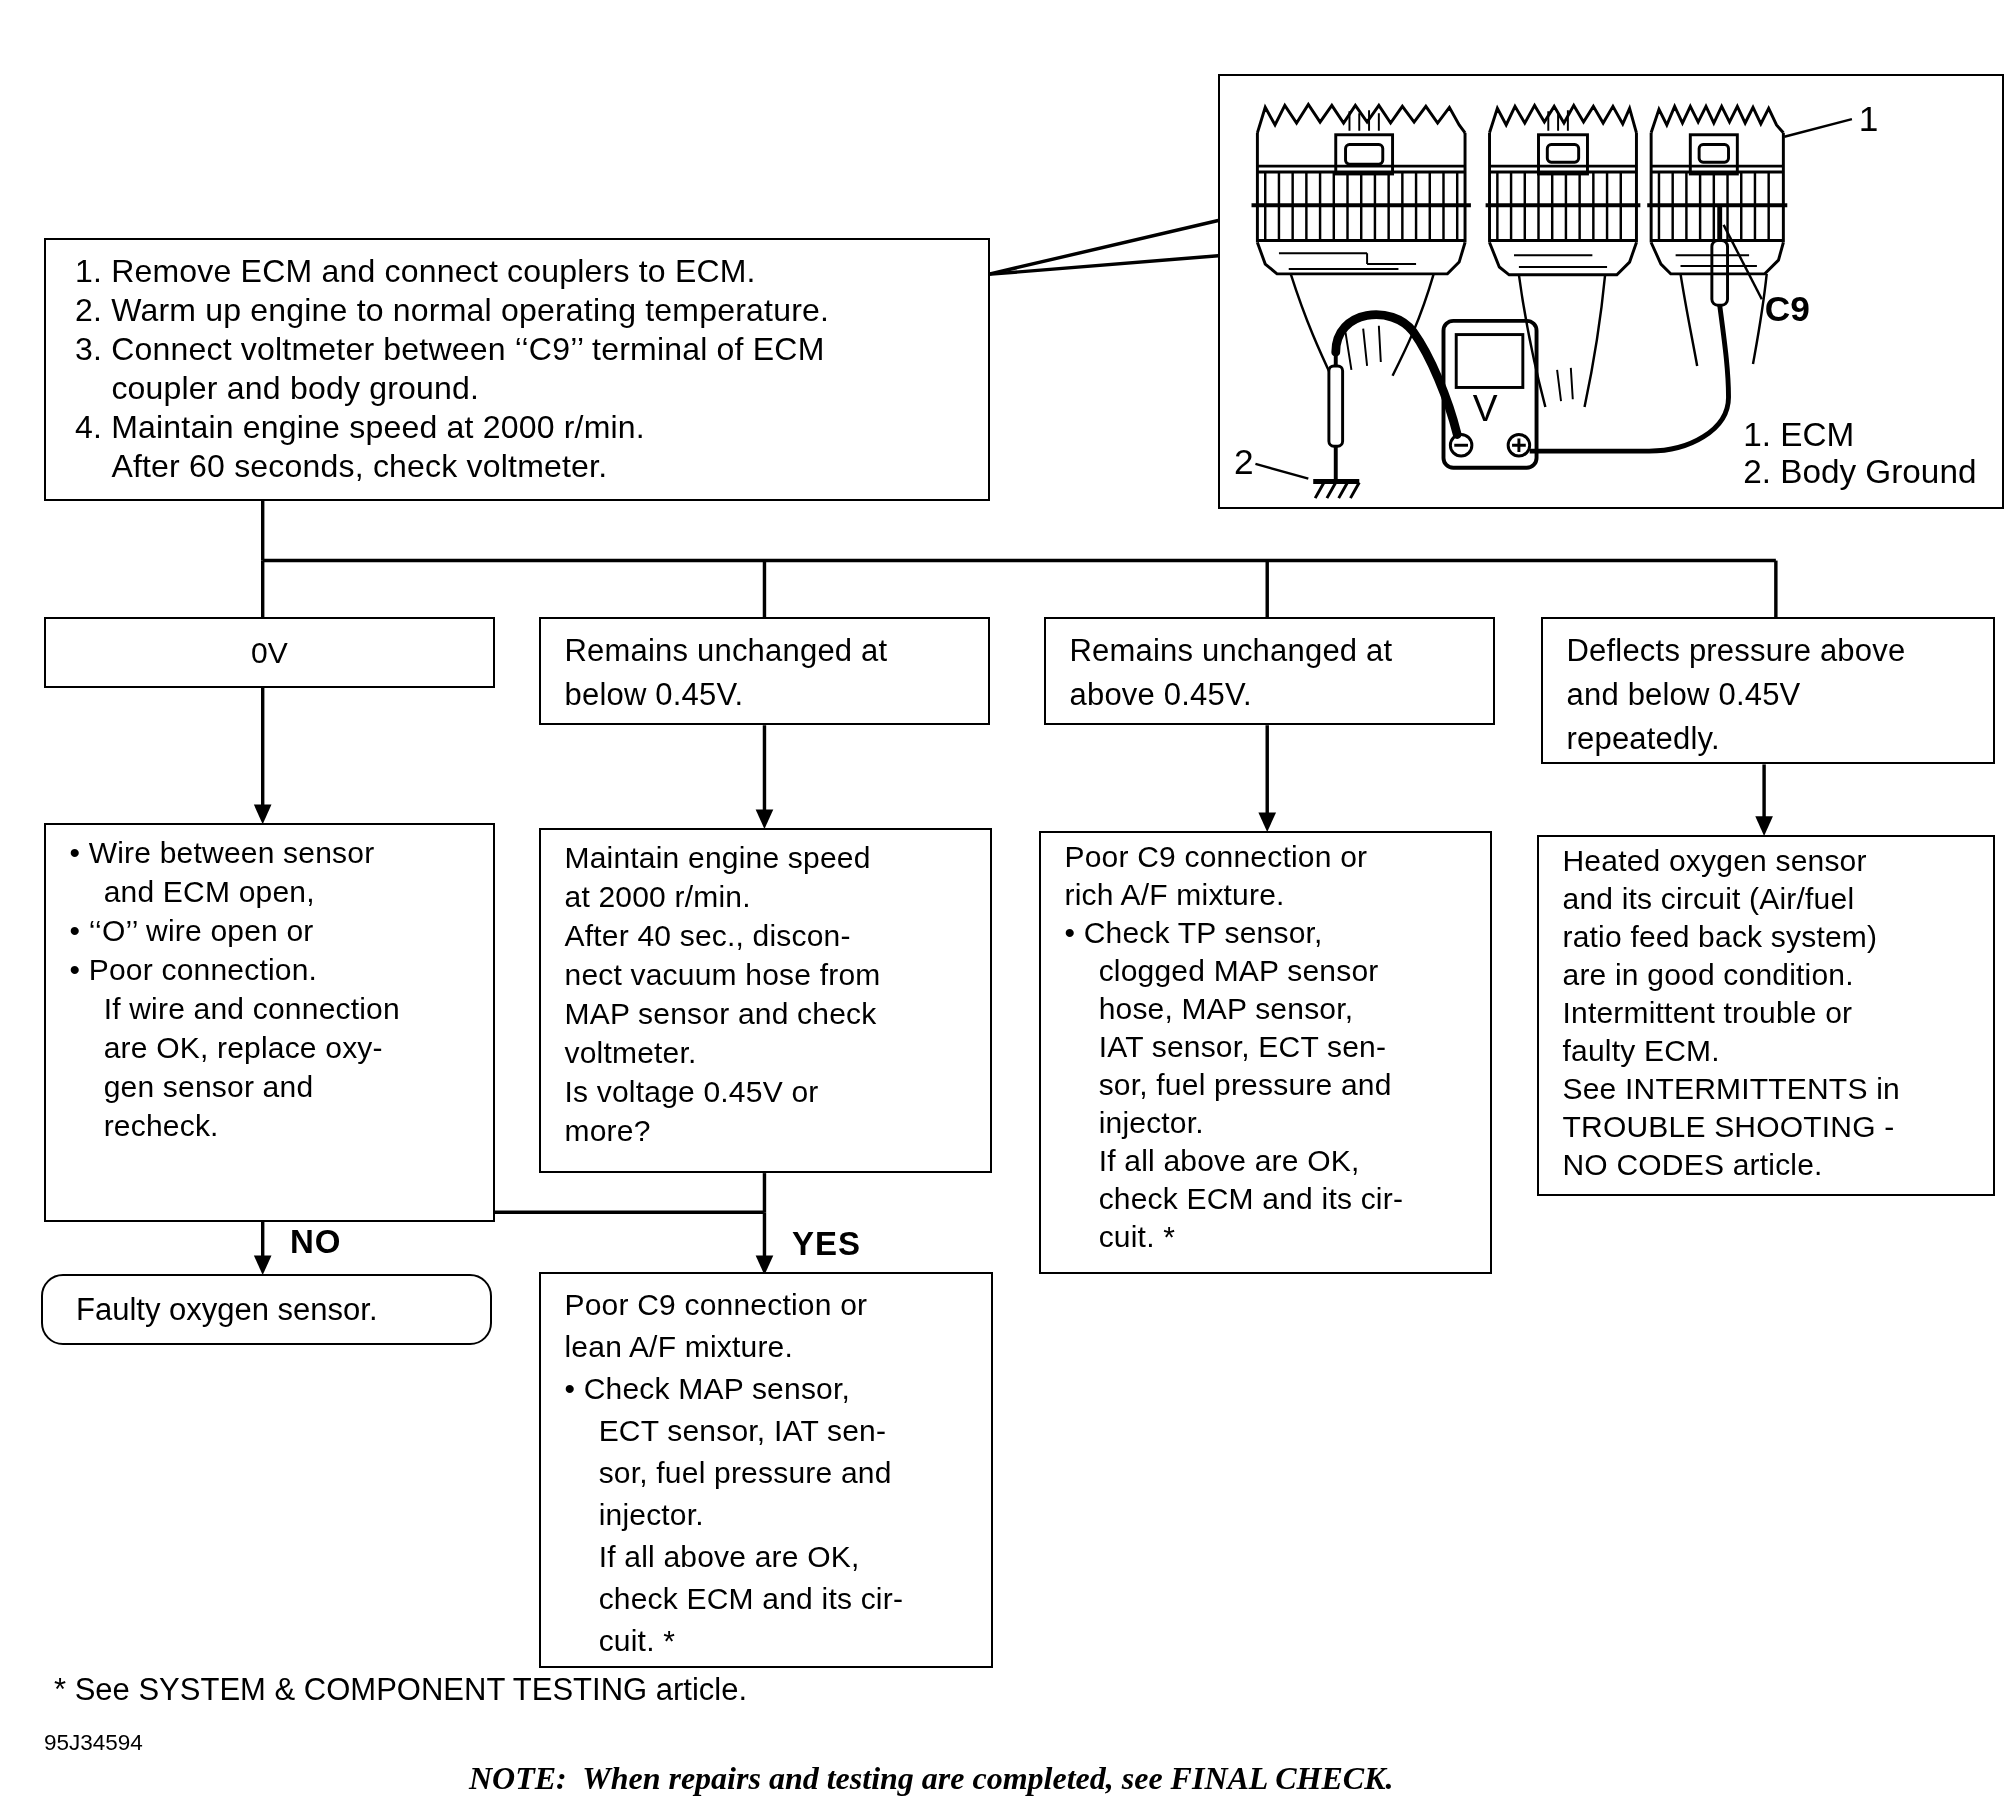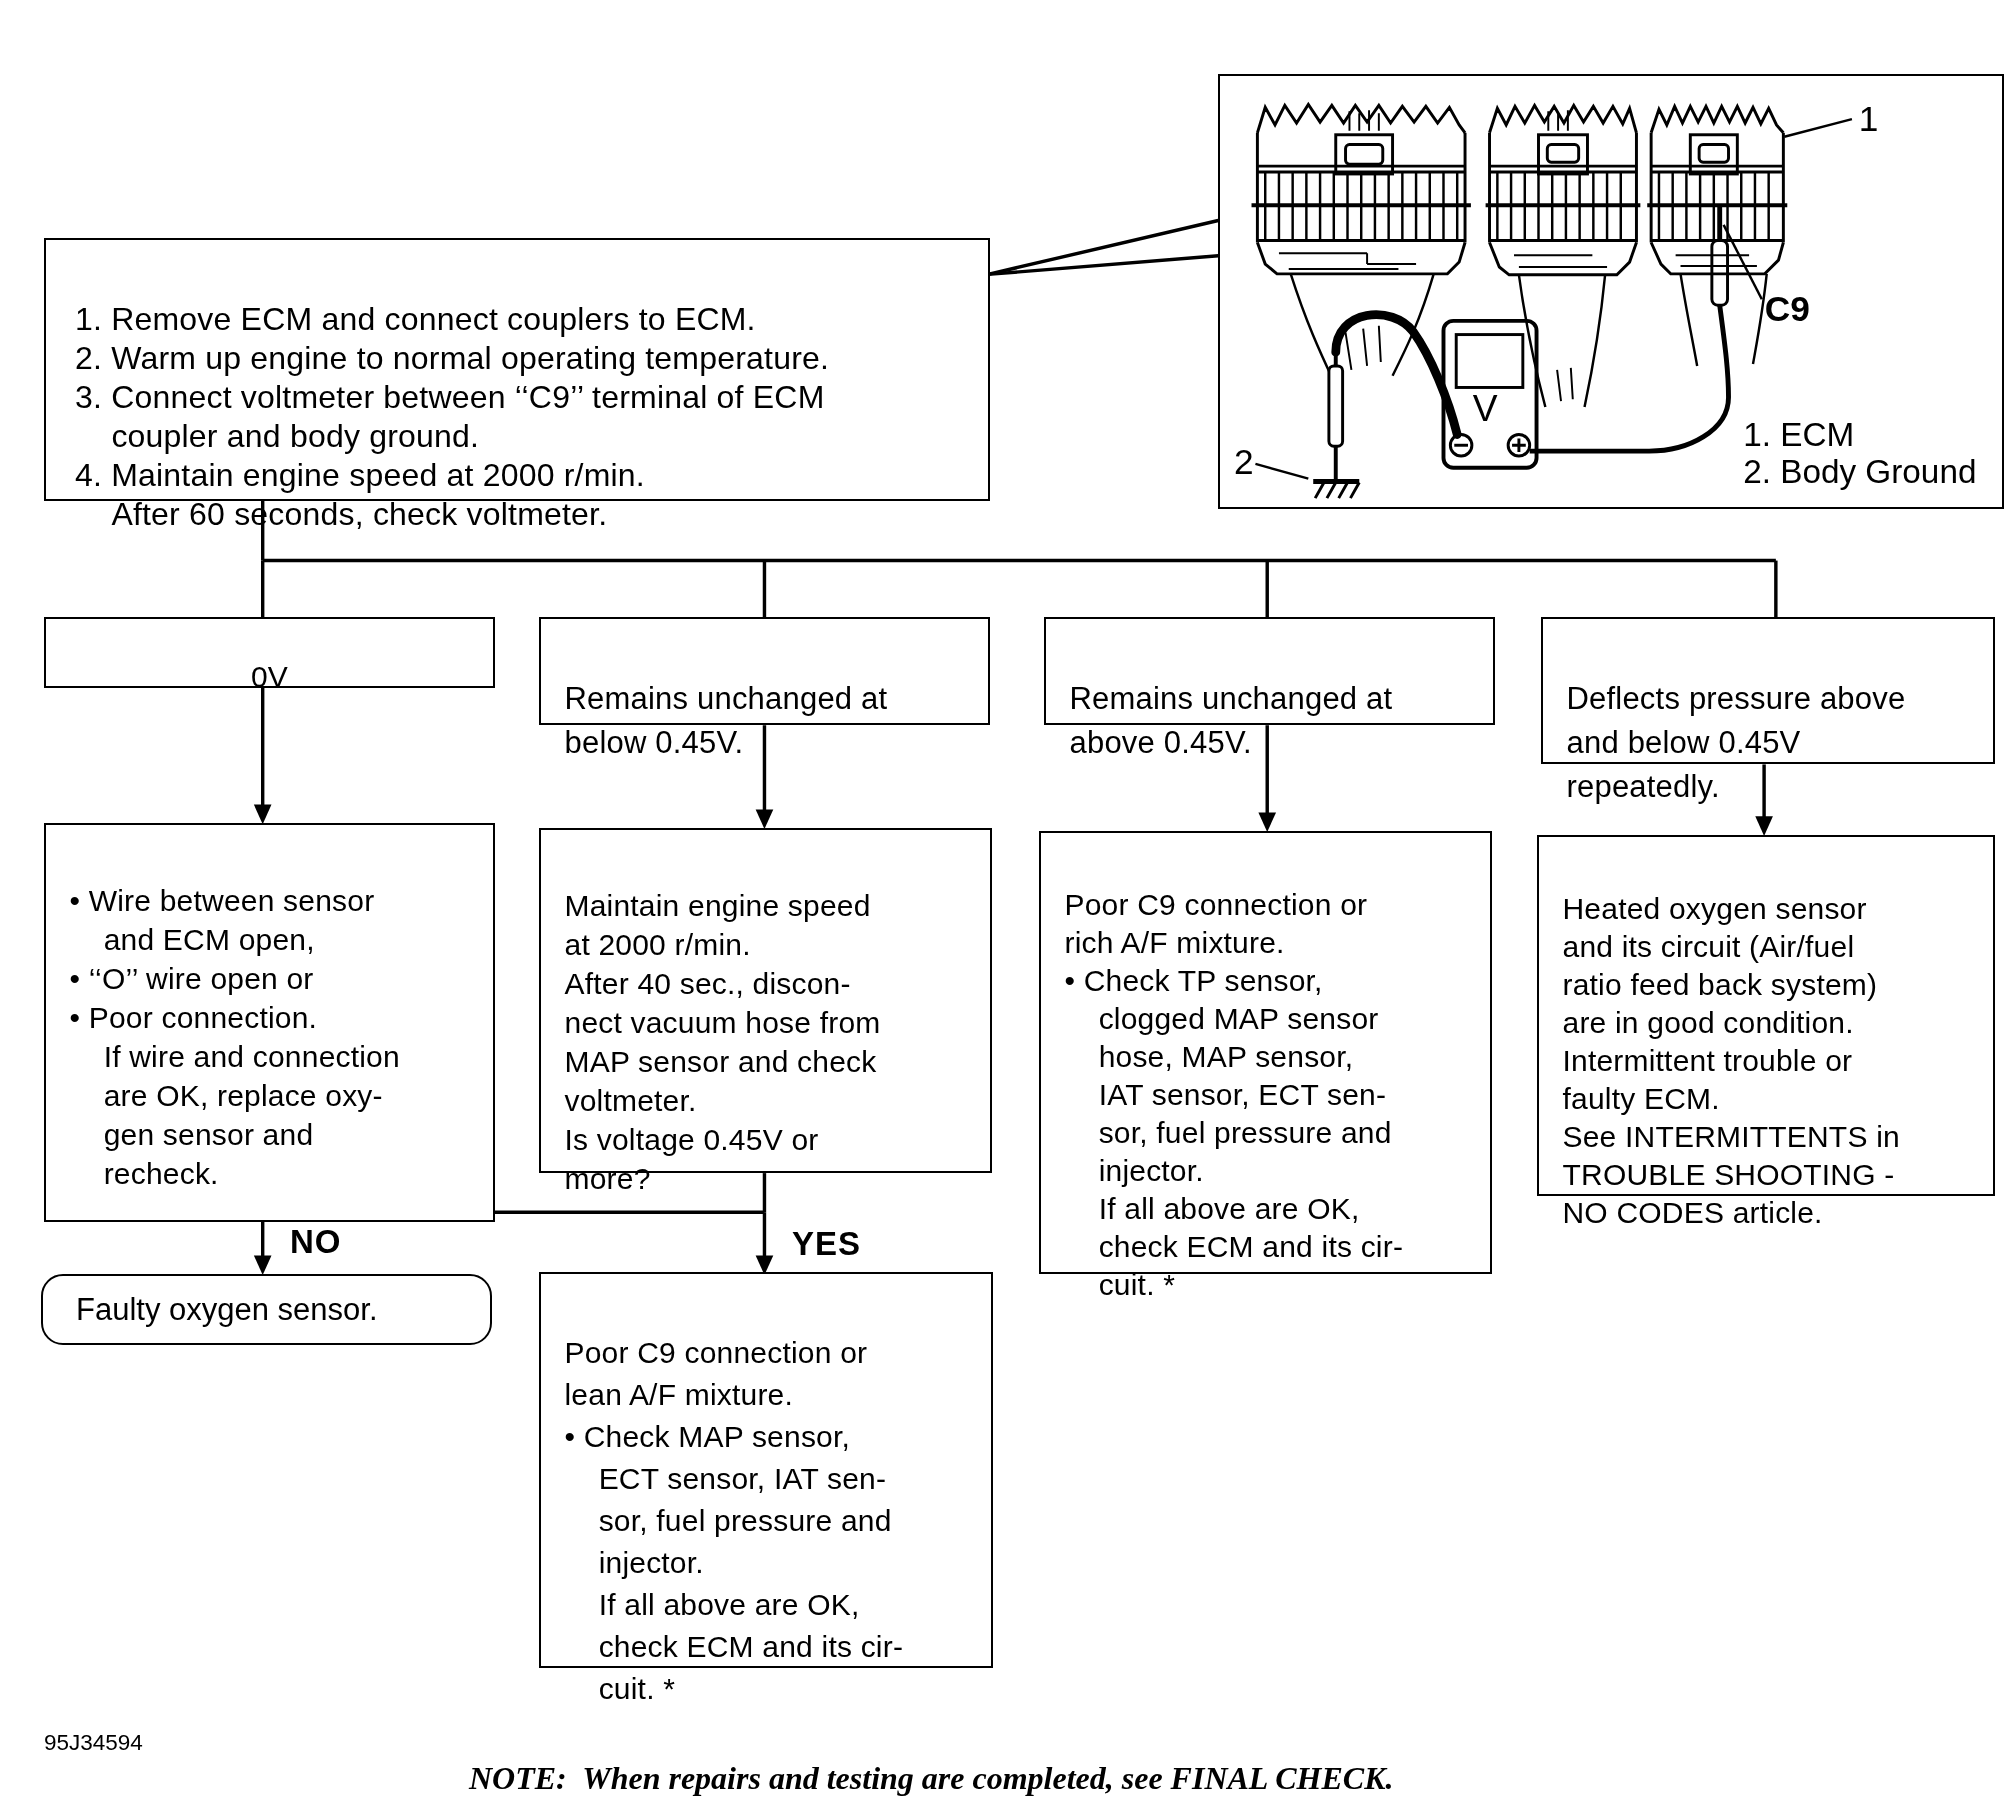--- a/index.html
+++ b/index.html
@@ -15,21 +15,20 @@
     position:absolute;
     border:2.9px solid #000;
     background:#fff;
     box-sizing:border-box;
   }
   .pre{
     white-space:pre-wrap;
     font-size:30px;
     line-height:39px;
     letter-spacing:0.2px;
-    margin-top:48px;
   }
   .inst{
     padding:11.8px 29px;
     font-size:32px;
     line-height:39px;
   }
   .cond{
     padding:9.8px 23.5px;
     font-size:31px;
     line-height:44px;
@@ -282,17 +281,18 @@
 lean A/F mixture.
 • Check MAP sensor,
     ECT sensor, IAT sen-
     sor, fuel pressure and
     injector.
     If all above are OK,
     check ECM and its cir-
     cuit. *</div>
   </div>
 
+  <div class="footnote" style="left:54px;top:1672px;">* See SYSTEM &amp; COMPONENT TESTING article.</div>
   <div class="doccode" style="left:44px;top:1730px;">95J34594</div>
   <div class="finalnote" style="left:469px;top:1760px;font-family:Liberation Serif, serif;">NOTE:  When repairs and testing are completed, see FINAL CHECK.</div>
 
 </div>
 
 
 </body></html>

